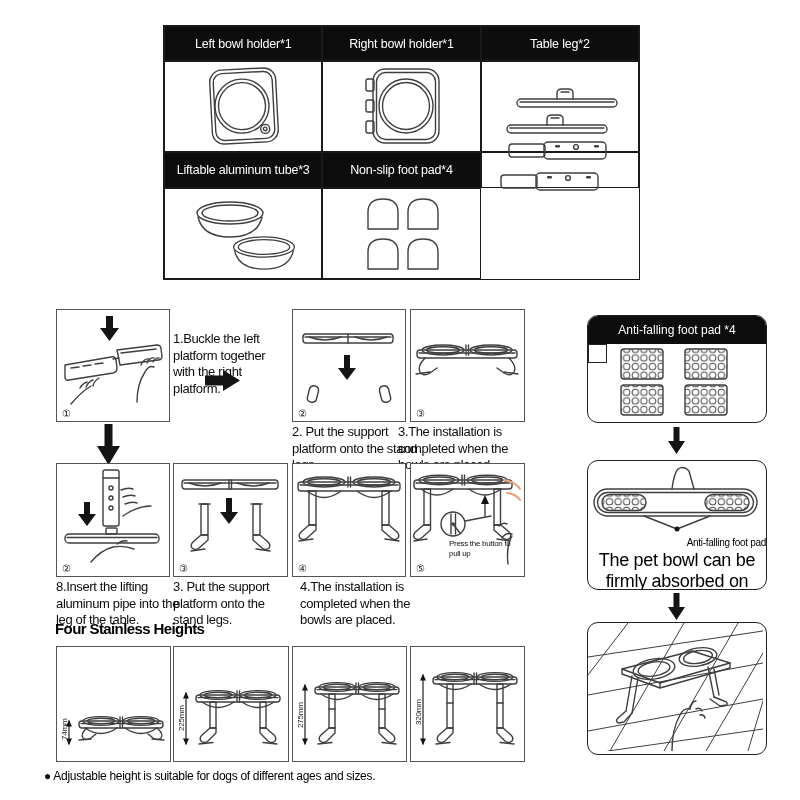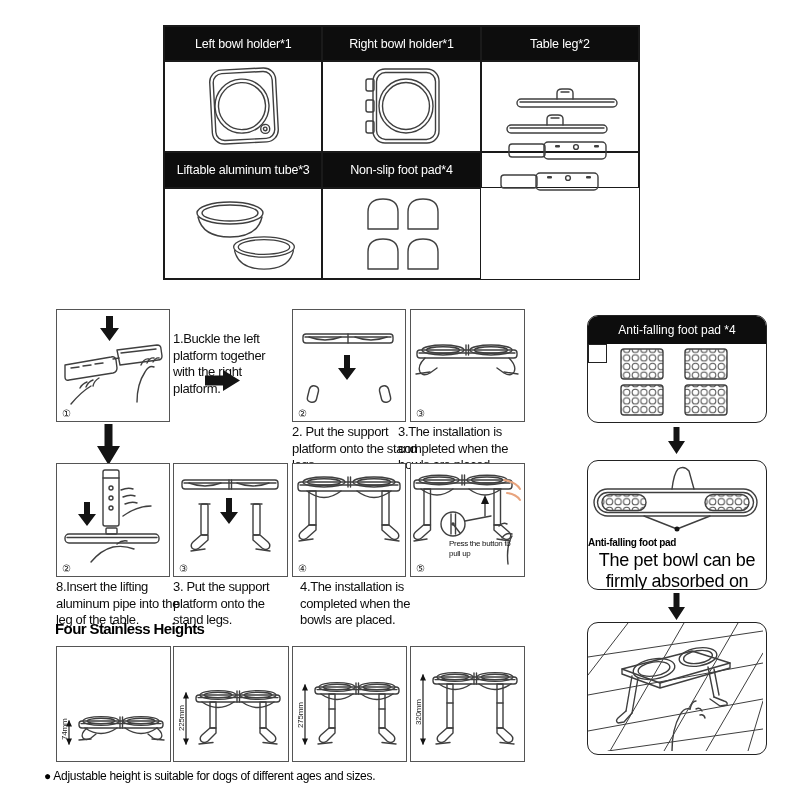--- a/index.html
+++ b/index.html
@@ -15,21 +15,21 @@
   .stepbox>svg{position:absolute;inset:0;width:100%;height:100%}
   .stepnum{position:absolute;left:5px;bottom:2px;font-size:10px;color:#222;z-index:2}
   .cap{position:absolute;font-size:13px;line-height:1.28;letter-spacing:-0.35px;color:#0d0d0d}
   .h-title{position:absolute;left:55px;top:620px;font-size:15px;font-weight:800;letter-spacing:-0.6px;color:#000}
   .dim{position:absolute;font-size:8px;color:#222;transform:rotate(-90deg);transform-origin:left top;
        letter-spacing:-0.2px;white-space:nowrap;z-index:2}
   .arr{position:absolute}
   .rpanel{position:absolute;left:587px;width:178px;border:1.6px solid #222;border-radius:11px;background:#fff;overflow:hidden}
   .rphead{height:28px;background:#0d0d0d;color:#fff;font-size:12px;display:flex;align-items:center;justify-content:center}
   .sq{position:absolute;left:0;top:28px;width:17px;height:17px;border:1.4px solid #222;background:#fff;z-index:2}
-  .p2label{position:absolute;left:0;top:76px;width:100%;text-align:left;font-size:10px;font-weight:bold;letter-spacing:-0.3px;color:#000}
+  .p2label{position:absolute;left:0;top:76px;width:100%;text-align:right;font-size:10px;font-weight:normal;letter-spacing:-0.3px;color:#000}
   .p2text{position:absolute;left:4px;top:89px;width:170px;text-align:center;font-size:18px;line-height:1.17;letter-spacing:-0.3px;color:#000}
   .note{position:absolute;left:44px;top:769px;font-size:12px;letter-spacing:-0.3px;color:#000}
   .innote{position:absolute;left:38px;top:75px;width:66px;font-size:8px;line-height:1.3;letter-spacing:-0.3px;color:#111;z-index:2}
   .ln{stroke:#3f3f3f;fill:none;stroke-width:1.4;stroke-linecap:round;stroke-linejoin:round}
   .lnt{stroke-width:1}
   svg .fl{fill:#141414;stroke:none}
 </style>
 </head>
 <body>
 

